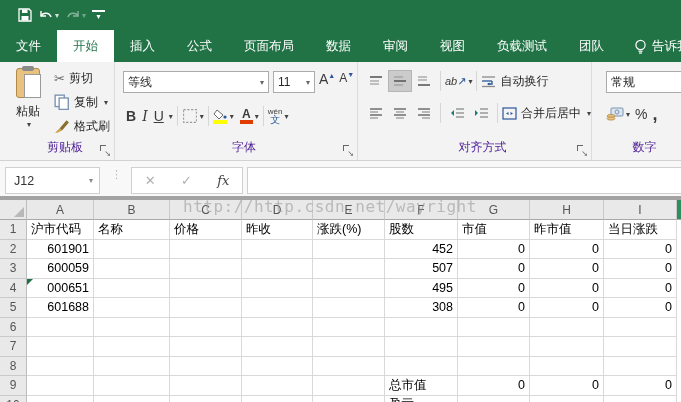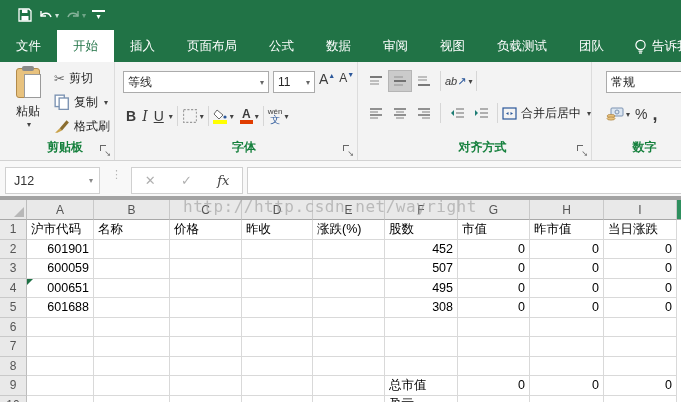--- a/index.html
+++ b/index.html
@@ -18,21 +18,21 @@
 
   
   .tabrow { left:0; top:30px; width:681px; height:32px; background:#217346; display:flex; align-items:stretch; }
   .tab { color:#fff; font-size:12.5px; padding:0 16px; display:flex; align-items:center; white-space:nowrap; }
   .tab.active { background:#fff; color:#217346; }
   .tellme { display:flex; align-items:center; color:#fff; font-size:12.5px; margin-left:14px; white-space:nowrap; gap:5px; }
 
   
   .ribbon { left:0; top:62px; width:681px; height:99px; background:#f3f3f3; border-bottom:1px solid #d2d2d2; }
   .rgroup { position:absolute; top:0; height:98px; border-right:1px solid #dcdcdc; }
-  .rgroup-label { position:absolute; bottom:4px; left:16px; right:0; text-align:center; font-size:12px; color:#15803d;font-weight:bold; }
+  .rgroup-label { position:absolute; bottom:4px; left:16px; right:0; text-align:center; font-size:12px; color:#4c1d95; }
   .launcher { position:absolute; bottom:5px; right:4px; width:10px; height:10px; }
   .launcher:before { content:""; position:absolute; left:0; top:0; width:5px; height:5px; border-left:1px solid #666; border-top:1px solid #666; }
   .launcher:after { content:"\2198"; position:absolute; right:-1px; bottom:-3px; font-size:8px; color:#666; }
 
   .icon16 { width:16px; height:16px; display:inline-block; vertical-align:middle; }
   .small-caret { font-size:8px; color:#444; margin-left:2px; }
   .rb-txt { font-size:12px; color:#262626; }
 
   
   .paste-big { position:absolute; left:8px; top:6px; width:40px; height:78px; display:flex; flex-direction:column; align-items:center; }
@@ -108,22 +108,22 @@
     </span>
     <span class="qat-custom">▾</span>
   </div>
 </div>
 
 <div class="abs tabrow">
   <div style="display:flex;">
       <div class="tab">文件</div>
       <div class="tab active">开始</div>
       <div class="tab">插入</div>
+      <div class="tab">公式</div>
       <div class="tab">页面布局</div>
-      <div class="tab">公式</div>
       <div class="tab">数据</div>
       <div class="tab">审阅</div>
       <div class="tab">视图</div>
       <div class="tab">负载测试</div>
       <div class="tab">团队</div>
     </div>
   <div class="tellme">
     <svg class="bulb" width="13" height="15" viewBox="0 0 13 15">
         <circle cx="6.5" cy="6" r="4.6" fill="none" stroke="#fff" stroke-width="1.2"></circle>
         <line x1="4.5" y1="12.2" x2="8.5" y2="12.2" stroke="#fff" stroke-width="1.2"></line>
@@ -234,20 +234,30 @@
             <line x1="1" y1="5" x2="10" y2="5" stroke="#9a9a9a" stroke-width="1.2"></line>
             <line x1="1" y1="10" x2="13" y2="10" stroke="#5a5a5a" stroke-width="1.6"></line>
           </svg>
         </span>
       <span class="vline"></span>
       <span style="font-size:11px;font-style:italic;color:#3b3b3b;">
         <span>ab</span><span style="color:#2b579a;">↗</span>
       </span>
       <span class="small-caret">▾</span>
       <span class="vline"></span>
+      <span style="display:inline-flex;align-items:center;gap:4px;">
+        <svg width="15" height="13" viewBox="0 0 15 13">
+            <line x1="1" y1="2" x2="14" y2="2" stroke="#8a8a8a" stroke-width="1.3"></line>
+            <line x1="1" y1="6" x2="11" y2="6" stroke="#2b579a" stroke-width="1.3"></line>
+            <path d="M11 6 v3 h-4" fill="none" stroke="#2b579a" stroke-width="1.3"></path>
+            <path d="M8.5 7.5 L6 9 L8.5 10.5 Z" fill="#2b579a"></path>
+            <line x1="1" y1="11.5" x2="14" y2="11.5" stroke="#8a8a8a" stroke-width="1.3"></line>
+          </svg>
+        <span class="rb-txt">自动换行</span>
+      </span>
     </div>
     <div style="position:absolute;left:6px;top:40px;display:flex;align-items:center;">
       <span class="alg-btn">
           <svg width="14" height="12" viewBox="0 0 14 12">
             <line x1="1" y1="2" x2="13" y2="2" stroke="#5a5a5a" stroke-width="1.3"></line>
             <line x1="1" y1="5" x2="9" y2="5" stroke="#9a9a9a" stroke-width="1.3"></line>
             <line x1="1" y1="8" x2="13" y2="8" stroke="#5a5a5a" stroke-width="1.3"></line>
             <line x1="1" y1="11" x2="9" y2="11" stroke="#9a9a9a" stroke-width="1.3"></line>
           </svg>
         </span>

